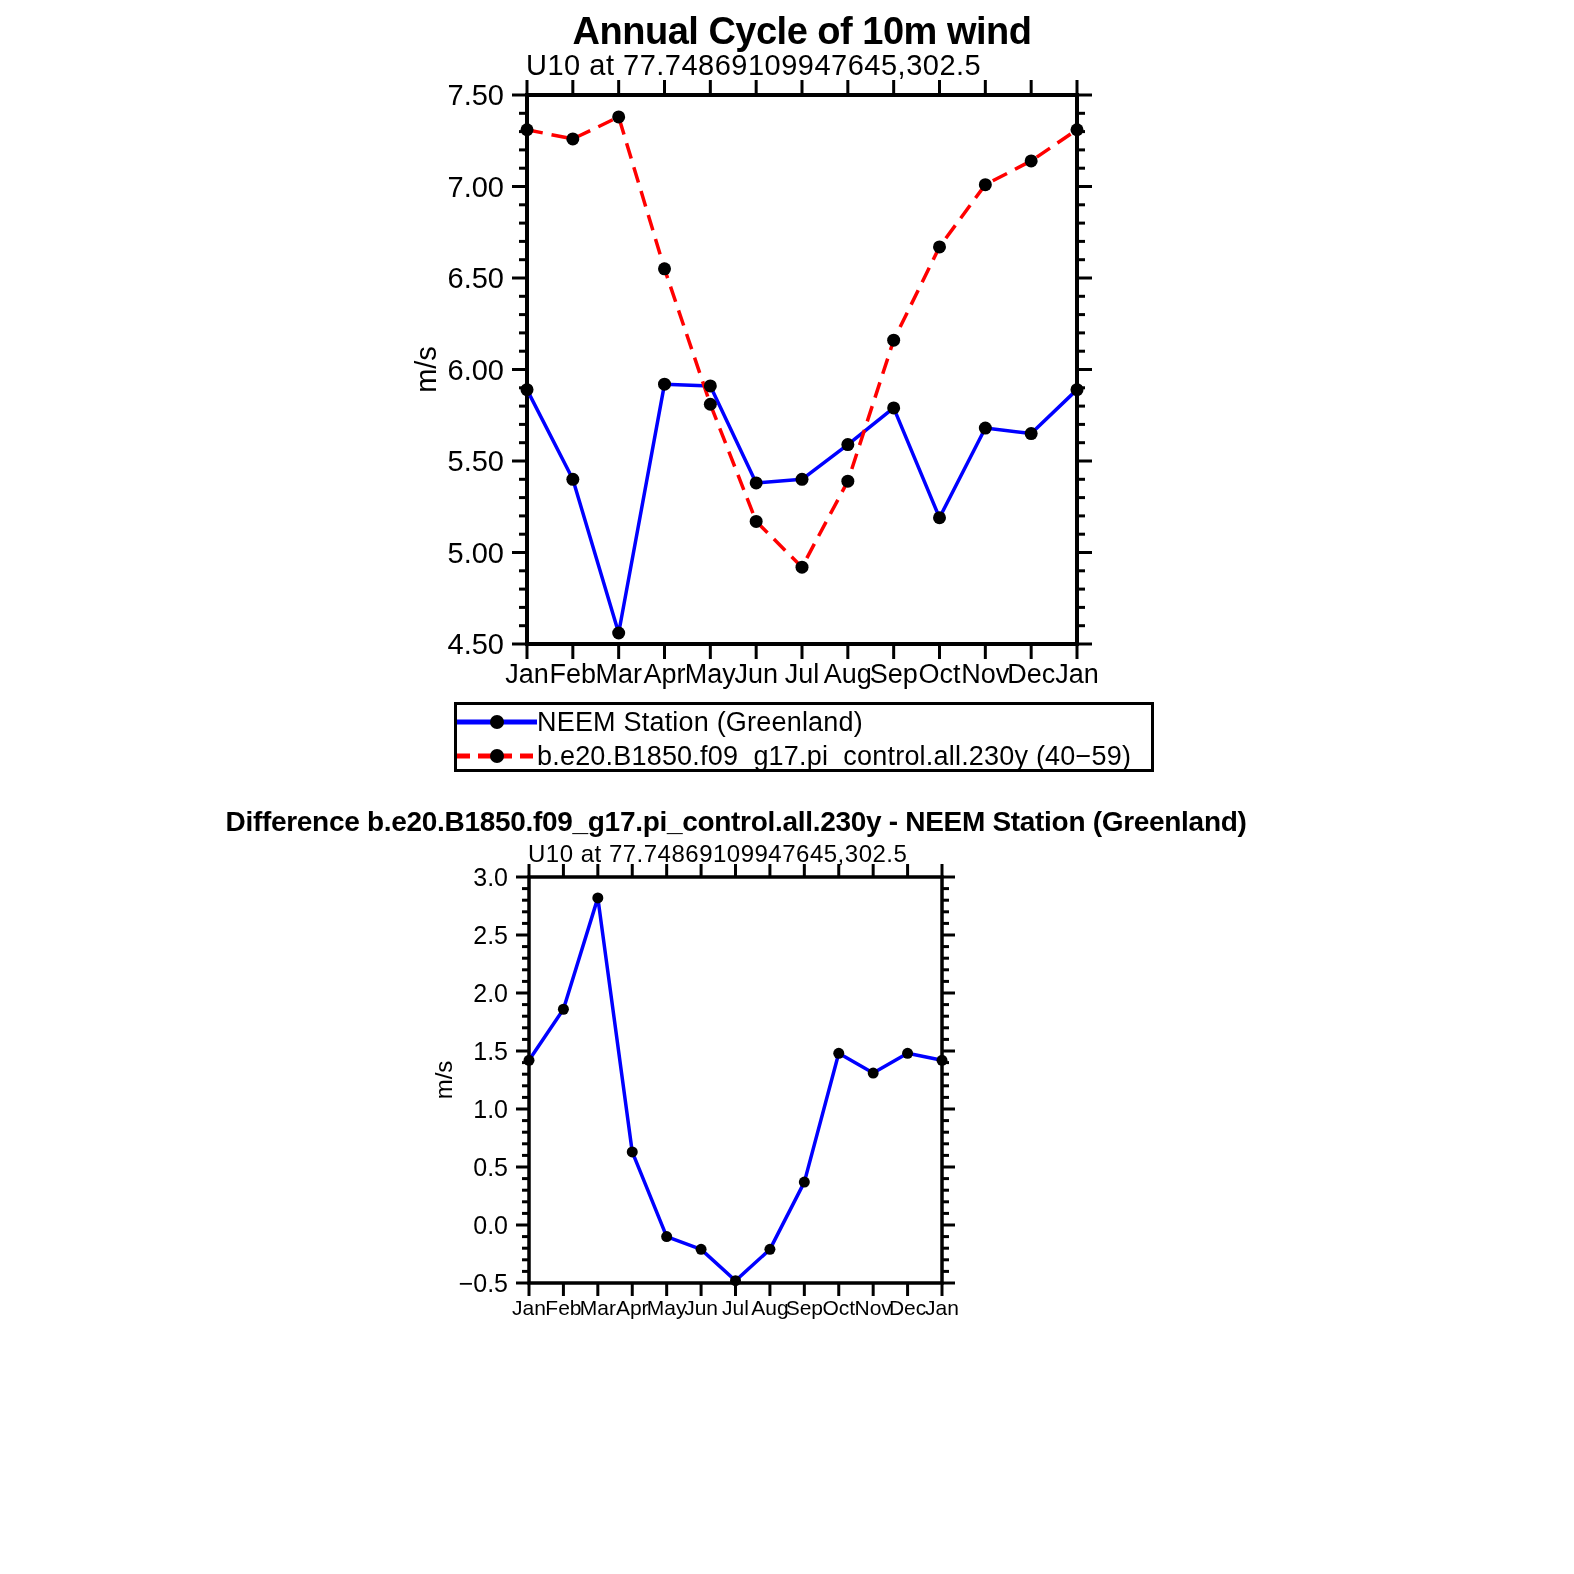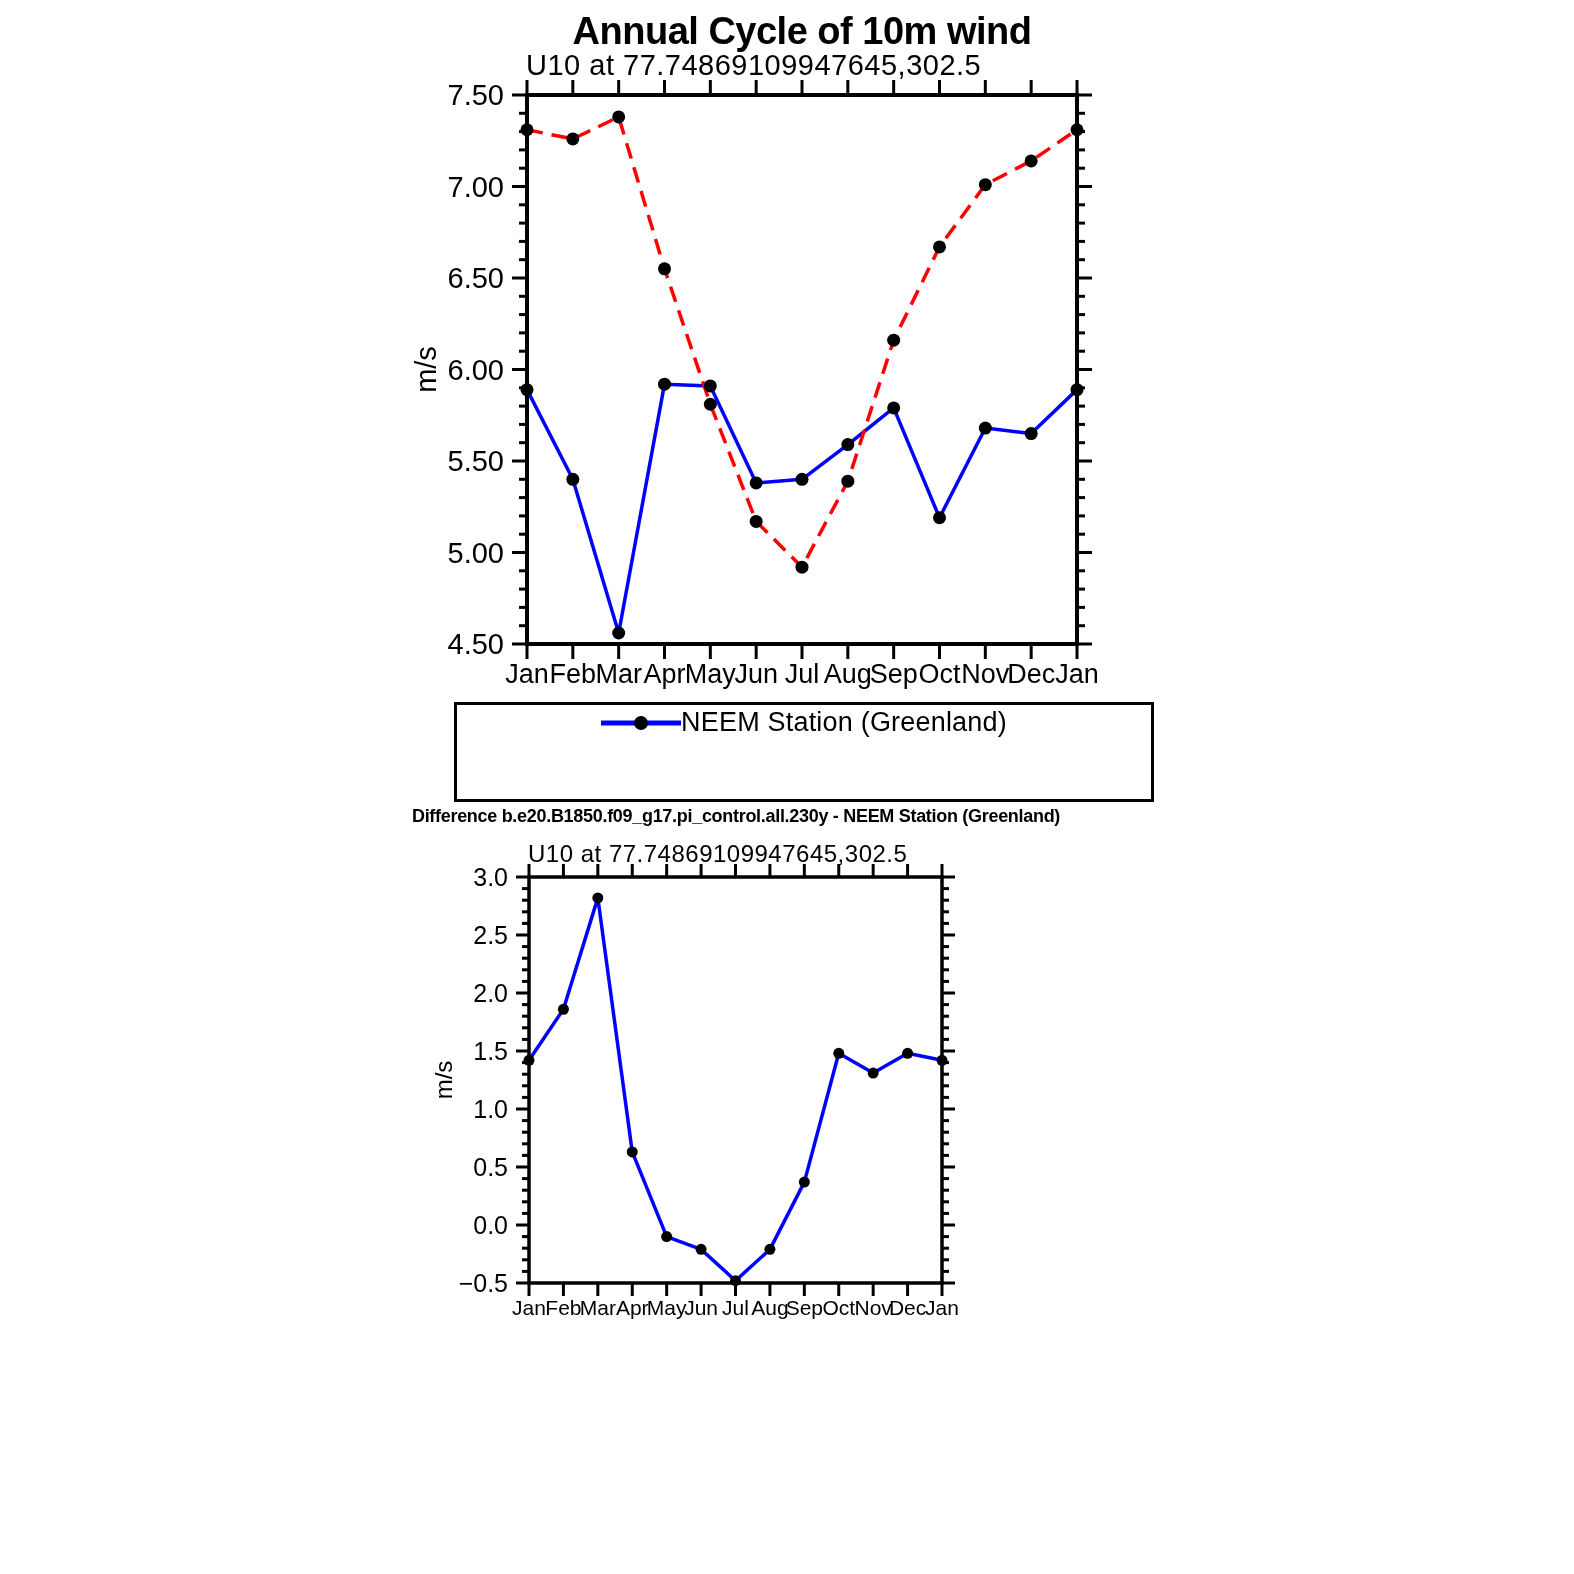--- a/index.html
+++ b/index.html
@@ -3,24 +3,24 @@
 <meta charset="utf-8">
 <style>
   html,body{margin:0;padding:0;background:#ffffff;}
   #page{position:relative;width:1574px;height:1574px;background:#ffffff;
         font-family:"Liberation Sans",sans-serif;color:#000;overflow:hidden;}
   #charts{position:absolute;left:0;top:0;}
   .chart-title{position:absolute;transform:translateX(-50%);font-weight:bold;white-space:nowrap;}
   .chart-subtitle{position:absolute;white-space:nowrap;letter-spacing:0.5px;}
   #title-top{left:802px;top:10px;font-size:38px;letter-spacing:-0.5px;}
   #subtitle-top{left:526px;top:49px;font-size:29px;}
-  #title-bottom{left:736px;top:806px;font-size:18px;letter-spacing:-0.3px;}
+  #title-bottom{left:736px;top:806px;font-size:28px;letter-spacing:-0.3px;}
   #subtitle-bottom{left:528px;top:840px;font-size:24px;}
-  #legend{position:absolute;left:454px;top:702px;width:700px;height:100px;
-          border:3px solid #000;box-sizing:border-box;display:flex;flex-direction:row;
+  #legend{position:absolute;left:454px;top:702px;width:700px;height:70px;
+          border:3px solid #000;box-sizing:border-box;display:flex;flex-direction:column;
           justify-content:space-evenly;background:#fff;}
   .legend-row{display:flex;align-items:center;height:35px;}
   .legend-row svg{flex:0 0 auto;display:block;}
   .legend-label{font-size:27px;white-space:nowrap;line-height:1;letter-spacing:0.2px;}
   svg text{fill:#000;}
 </style>
 </head>
 <body>
 
 <div id="page">
@@ -308,17 +308,24 @@
   <div id="subtitle-top" class="chart-subtitle">U10 at 77.74869109947645,302.5</div>
 
   <div id="legend">
       <div class="legend-row">
         <svg width="80" height="34">
           <line x1="0" y1="17" x2="80" y2="17" stroke="#0000ff" stroke-width="5"></line>
           <circle cx="40" cy="17" r="7" fill="#000000"></circle>
         </svg>
         <span class="legend-label">NEEM Station (Greenland)</span>
       </div>
+      <div class="legend-row">
+        <svg width="80" height="34">
+          <line x1="0" y1="17" x2="80" y2="17" stroke="#ff0000" stroke-width="5" stroke-dasharray="13 8"></line>
+          <circle cx="40" cy="17" r="7" fill="#000000"></circle>
+        </svg>
+        <span class="legend-label">b.e20.B1850.f09_g17.pi_control.all.230y (40−59)</span>
+      </div>
     </div>
 
   <div id="title-bottom" class="chart-title">Difference b.e20.B1850.f09_g17.pi_control.all.230y - NEEM Station (Greenland)</div>
   <div id="subtitle-bottom" class="chart-subtitle">U10 at 77.74869109947645,302.5</div>
 </div>
 
 </body></html>

